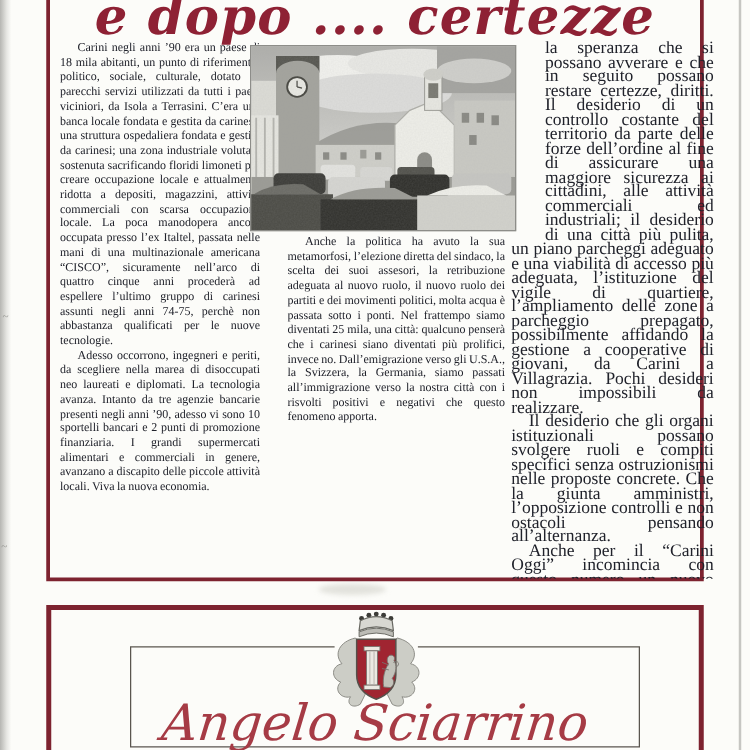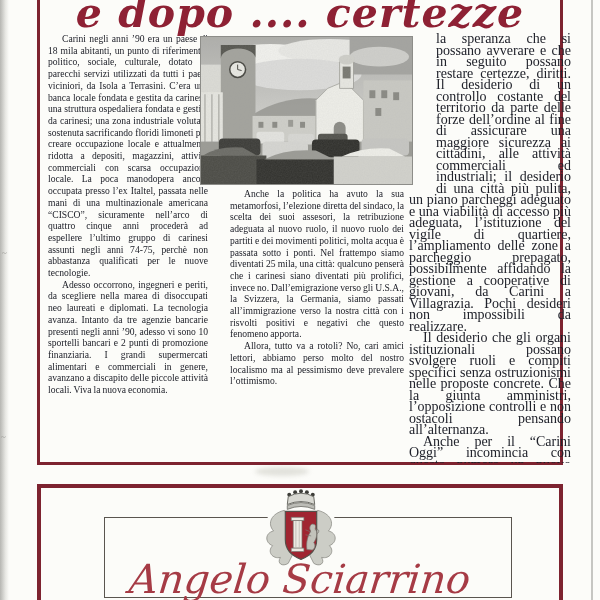--- a/index.html
+++ b/index.html
@@ -126,21 +126,20 @@
       <path d="M56,124 h86 v26 h-86 Z" fill="#30302c"></path>
       <path d="M64,124 q20,-11 52,-9 l18,9 Z" fill="#9a9a94"></path>
       <path d="M134,121 h80 v29 h-80 Z" fill="#d2d2cc"></path>
       <path d="M142,121 q22,-10 48,-8 l16,8 Z" fill="#efefe9"></path>
       <rect x="0" y="0" width="213" height="149" filter="url(#grain)"></rect>
     </svg>
   </div>
 
   <div class="col col-mid">
       <p>Anche la politica ha avuto la sua metamorfosi, l’elezione diretta del sindaco, la scelta dei suoi assesori, la retribuzione adeguata al nuovo ruolo, il nuovo ruolo dei partiti e dei movimenti politici, molta acqua è passata sotto i ponti. Nel frattempo siamo diventati 25 mila, una città: qualcuno penserà che i carinesi siano diventati più prolifici, invece no. Dall’emigrazione verso gli U.S.A., la Svizzera, la Germania, siamo passati all’immigrazione verso la nostra città con i risvolti positivi e negativi che questo fenomeno apporta.</p>
-      <p>Allora, tutto va a rotoli? No, cari amici lettori, abbiamo perso molto del nostro localismo ma al pessimismo deve prevalere l’ottimismo.</p>
     </div>
 
   <div class="col col-right">
     <div class="photo-spacer"></div>
     <span><p>la speranza che si possano avverare e che in seguito possano restare certezze, diritti. Il desiderio di un controllo costante del territorio da parte delle forze dell’ordine al fine di assicurare una maggiore sicurezza ai cittadini, alle attività commerciali ed industriali; il desiderio di una città più pulita, un piano parcheggi adeguato e una viabilità di accesso più adeguata, l’istituzione del vigile di quartiere, l’ampliamento delle zone a parcheggio prepagato, possibilmente affidando la gestione a cooperative di giovani, da Carini a Villagrazia. Pochi desideri non impossibili da realizzare.</p><p>Il desiderio che gli organi istituzionali possano svolgere ruoli e compiti specifici senza ostruzionismi nelle proposte concrete. Che la giunta amministri, l’opposizione controlli e non ostacoli pensando all’alternanza.</p><p>Anche per il “Carini Oggi” incomincia con questo numero un nuovo anno, ed il desiderio mio e di tutta la redazione è sempre quello che ci ha animato sin dall’inizio: vedere crescere sempre più il numero di cittadini che scrivono su queste pagine, sfruttando appieno l’opportunità che offre questo grande strumento di comunicazione, al fine di contribuire tutti assieme alla crescita culturale e sociale della nostra collettività.</p></span>
     <p class="byline">Epifanio Troia</p>
   </div>
 
   <div class="footer-box"></div>
   <div class="inner-frame"></div>

